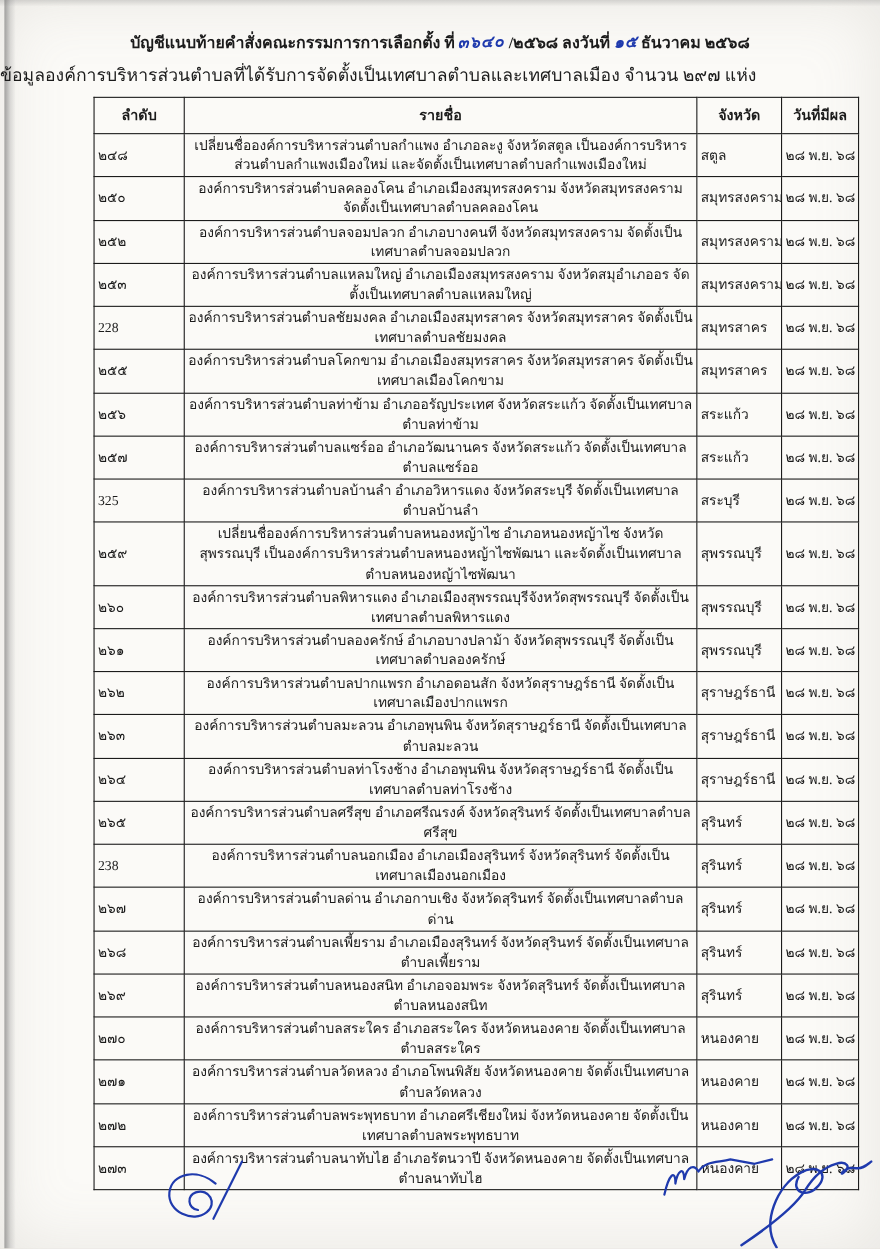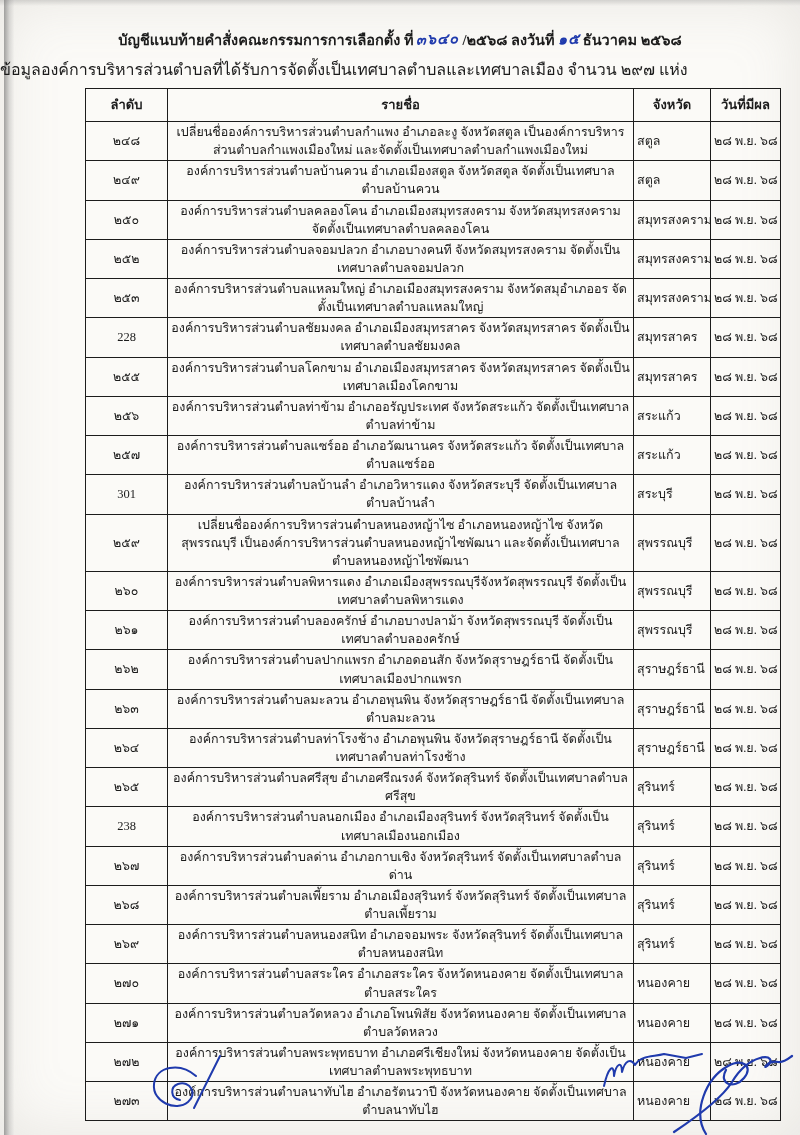--- a/index.html
+++ b/index.html
@@ -55,21 +55,21 @@
   table.doc-table th, table.doc-table td{
     border:1.4px solid #1c1c1c;
     font-size:12.5px;
     vertical-align:middle;
     padding:1px 3px;
     line-height:1.45;
   }
   table.doc-table th{
     font-weight:bold;height:30px;text-align:center;font-size:13px;
   }
-  td.c-no{text-align:center;height:23px;}
+  td.c-no{text-align:left;height:23px;}
   td.c-name{text-align:center;padding:1px 6px;}
   td.c-prov{}
   td.c-date{text-align:left;padding-left:7px;white-space:nowrap;}
   .sig{position:absolute;pointer-events:none;}
   .sig path{fill:none;stroke:#1f3aad;stroke-linecap:round;stroke-linejoin:round;}
 </style>
 </head>
 <body>
 
 <div class="page">
@@ -97,26 +97,20 @@
       </tr>
     </thead>
     <tbody>
     <tr>
       <td class="c-no">๒๔๘</td>
       <td class="c-name">เปลี่ยนชื่อองค์การบริหารส่วนตำบลกำแพง อำเภอละงู จังหวัดสตูล เป็นองค์การบริหารส่วนตำบลกำแพงเมืองใหม่ และจัดตั้งเป็นเทศบาลตำบลกำแพงเมืองใหม่</td>
       <td class="c-prov">สตูล</td>
       <td class="c-date">๒๘ พ.ย. ๖๘</td>
     </tr>
 
-    <tr>
-      <td class="c-no">๒๔๙</td>
-      <td class="c-name">องค์การบริหารส่วนตำบลบ้านควน อำเภอเมืองสตูล จังหวัดสตูล จัดตั้งเป็นเทศบาลตำบลบ้านควน</td>
-      <td class="c-prov">สตูล</td>
-      <td class="c-date">๒๘ พ.ย. ๖๘</td>
-    </tr>
 
     <tr>
       <td class="c-no">๒๕๐</td>
       <td class="c-name">องค์การบริหารส่วนตำบลคลองโคน อำเภอเมืองสมุทรสงคราม จังหวัดสมุทรสงคราม จัดตั้งเป็นเทศบาลตำบลคลองโคน</td>
       <td class="c-prov">สมุทรสงคราม</td>
       <td class="c-date">๒๘ พ.ย. ๖๘</td>
     </tr>
 
 
     <tr>
@@ -155,21 +149,21 @@
     </tr>
 
     <tr>
       <td class="c-no">๒๕๗</td>
       <td class="c-name">องค์การบริหารส่วนตำบลแซร์ออ อำเภอวัฒนานคร จังหวัดสระแก้ว จัดตั้งเป็นเทศบาลตำบลแซร์ออ</td>
       <td class="c-prov">สระแก้ว</td>
       <td class="c-date">๒๘ พ.ย. ๖๘</td>
     </tr>
 
     <tr>
-      <td class="c-no">301</td>
+      <td class="c-no">325</td>
       <td class="c-name">องค์การบริหารส่วนตำบลบ้านลำ อำเภอวิหารแดง จังหวัดสระบุรี จัดตั้งเป็นเทศบาลตำบลบ้านลำ</td>
       <td class="c-prov">สระบุรี</td>
       <td class="c-date">๒๘ พ.ย. ๖๘</td>
     </tr>
 
     <tr>
       <td class="c-no">๒๕๙</td>
       <td class="c-name">เปลี่ยนชื่อองค์การบริหารส่วนตำบลหนองหญ้าไซ อำเภอหนองหญ้าไซ จังหวัดสุพรรณบุรี เป็นองค์การบริหารส่วนตำบลหนองหญ้าไซพัฒนา และจัดตั้งเป็นเทศบาลตำบลหนองหญ้าไซพัฒนา</td>
       <td class="c-prov">สุพรรณบุรี</td>
       <td class="c-date">๒๘ พ.ย. ๖๘</td>

